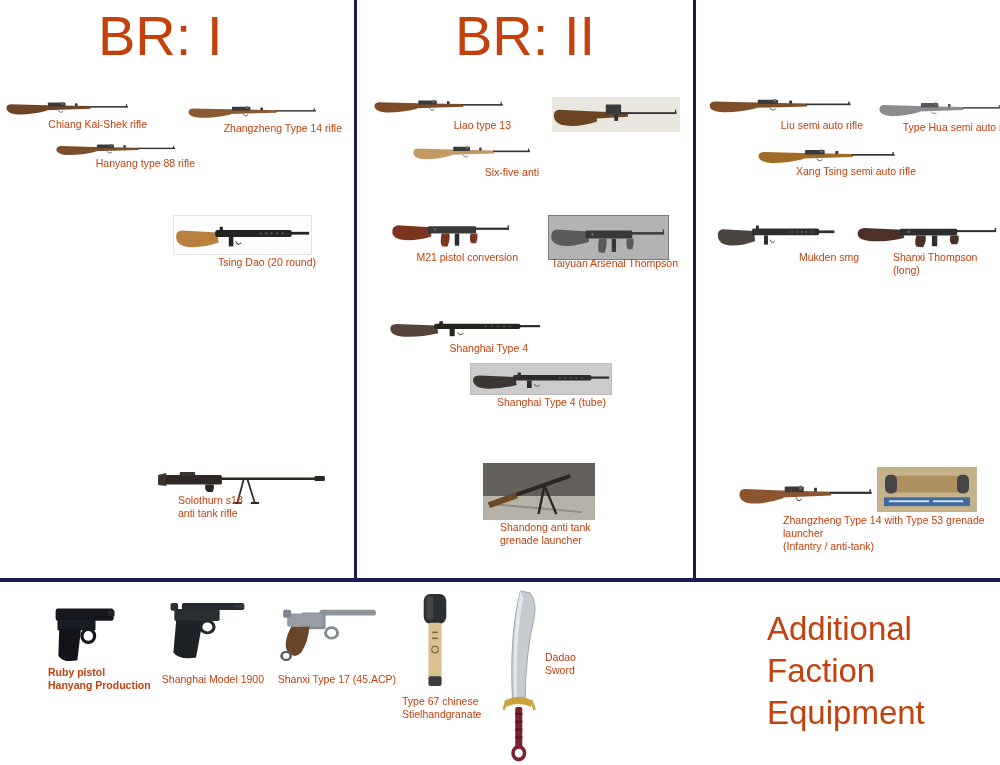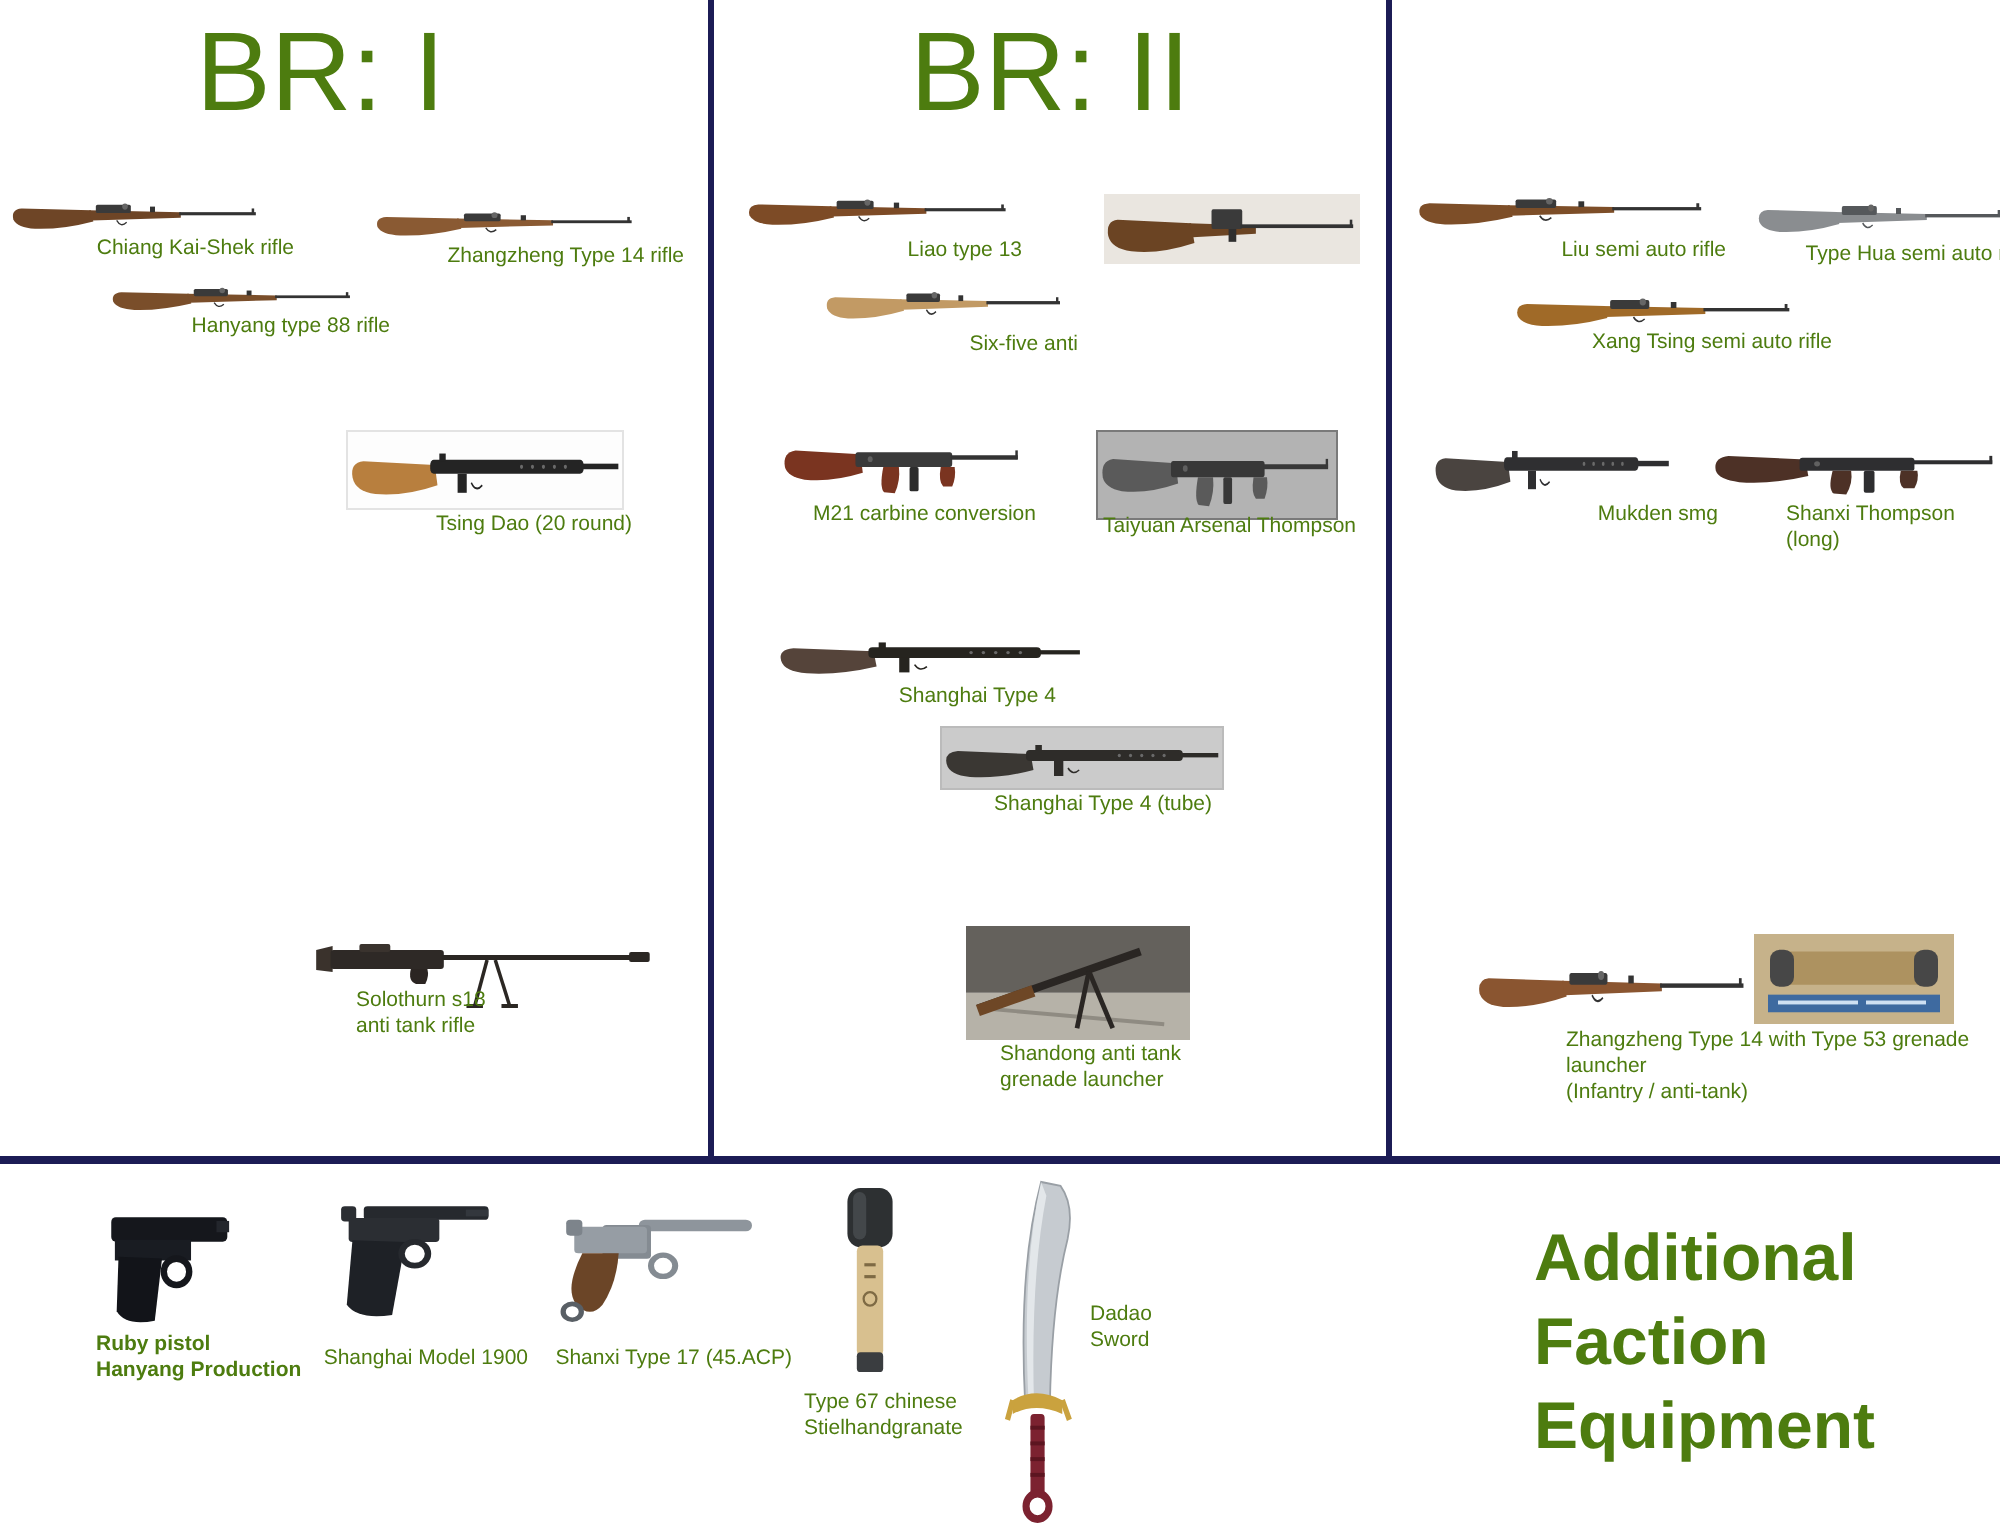--- a/index.html
+++ b/index.html
@@ -1,31 +1,31 @@
 <!DOCTYPE html>
 <html><head>
 <meta charset="utf-8">
 <style>
   html,body{margin:0;padding:0;background:#fff;}
   #page{position:relative;width:1000px;height:765px;background:#ffffff;overflow:hidden;
-        font-family:"Liberation Sans",sans-serif;color:#4d7c0f;}
+        font-family:"Liberation Sans",sans-serif;color:#c2410c;}
   .hdr{position:absolute;font-size:56px;line-height:1;font-weight:400;letter-spacing:0;}
   .vline{position:absolute;top:0;width:3px;height:581px;background:#1c1c55;}
   .hline{position:absolute;left:0;top:578px;width:1000px;height:4px;background:#1c1c55;}
   .lbl{position:absolute;font-size:10.5px;line-height:13px;white-space:pre-line;}
   .lbl.c{text-align:right;}
   .lbl.b{font-weight:bold;}
   .w{position:absolute;display:block;}
   .photo{position:absolute;display:block;}
   .photo svg{display:block;width:100%;height:100%;}
   .photo.white{background:#fdfdfd;border:1px solid #e3e3e3;}
   .photo.warm{background:#eae6e0;}
   .photo.gray{background:#b3b3b3;border:1px solid #7a7a7a;}
   .photo.lgray{background:#cbcbcb;border:1px solid #bbb;}
-  .title{position:absolute;font-size:33px;line-height:42px;white-space:pre-line;font-weight:700;}
+  .title{position:absolute;font-size:33px;line-height:42px;white-space:pre-line;font-weight:400;}
   .defs{position:absolute;width:0;height:0;overflow:hidden;}
 </style>
 </head>
 <body>
 
 <svg class="defs" aria-hidden="true">
   <defs>
     <g id="g-rifle">
       <path d="M4 32 Q1 21 14 20 L97 22 L100 34 Q62 43 30 42 Q9 41 4 32 Z" fill="var(--wood,#7a4a26)"></path>
       <path d="M95 22 L205 24 L205 30 L98 33 Z" fill="var(--wood,#7a4a26)"></path>
@@ -194,21 +194,21 @@
   </div>
 
   <svg class="w" viewBox="0 0 300 52" preserveAspectRatio="none" style="left:412px;top:139px;width:120px;height:25px;--wood:#c29a64">
       <use href="#g-rifle"></use>
     </svg>
   <div class="lbl c" style="left:399px;top:166px;width:140px">Six-five anti</div>
 
   <svg class="w" viewBox="0 0 300 80" preserveAspectRatio="none" style="left:390px;top:213px;width:123px;height:39px;--wood:#7a3420">
       <use href="#g-thompson"></use>
     </svg>
-  <div class="lbl c" style="left:378px;top:251px;width:140px">M21 carbine conversion</div>
+  <div class="lbl c" style="left:378px;top:251px;width:140px">M21 pistol conversion</div>
 
   <div class="photo gray" style="left:548px;top:215px;width:119px;height:43px">
     <svg viewBox="0 0 300 80" preserveAspectRatio="none" style="--wood:#5a5a5a;--metal:#383838">
         <use href="#g-thompson"></use>
       </svg>
   </div>
   <div class="lbl c" style="left:538px;top:257px;width:140px">Taiyuan Arsenal Thompson</div>
 
   <svg class="w" viewBox="0 0 300 60" preserveAspectRatio="none" style="left:388px;top:313px;width:154px;height:29px;--wood:#55443a;--metal:#26241f">
       <use href="#g-smg"></use>

